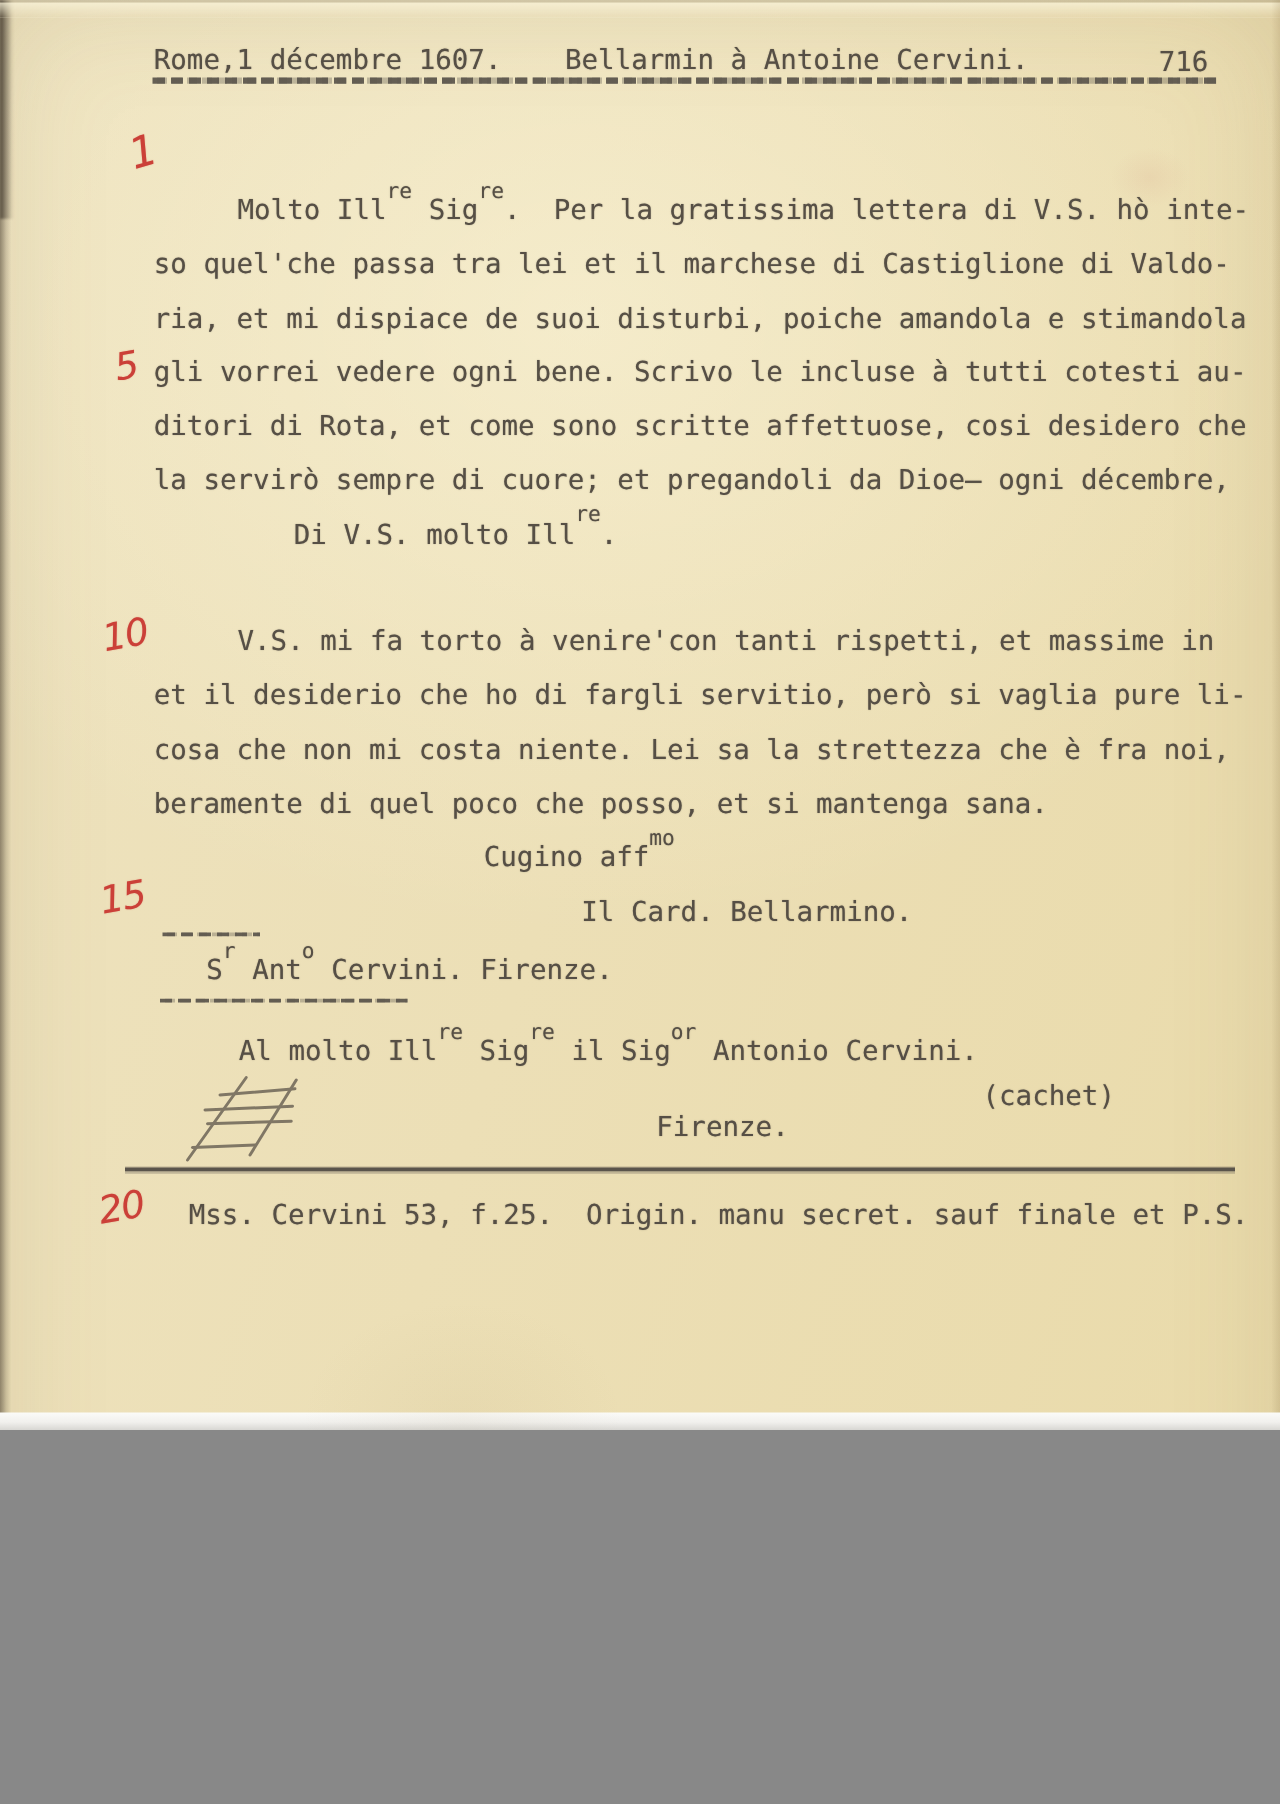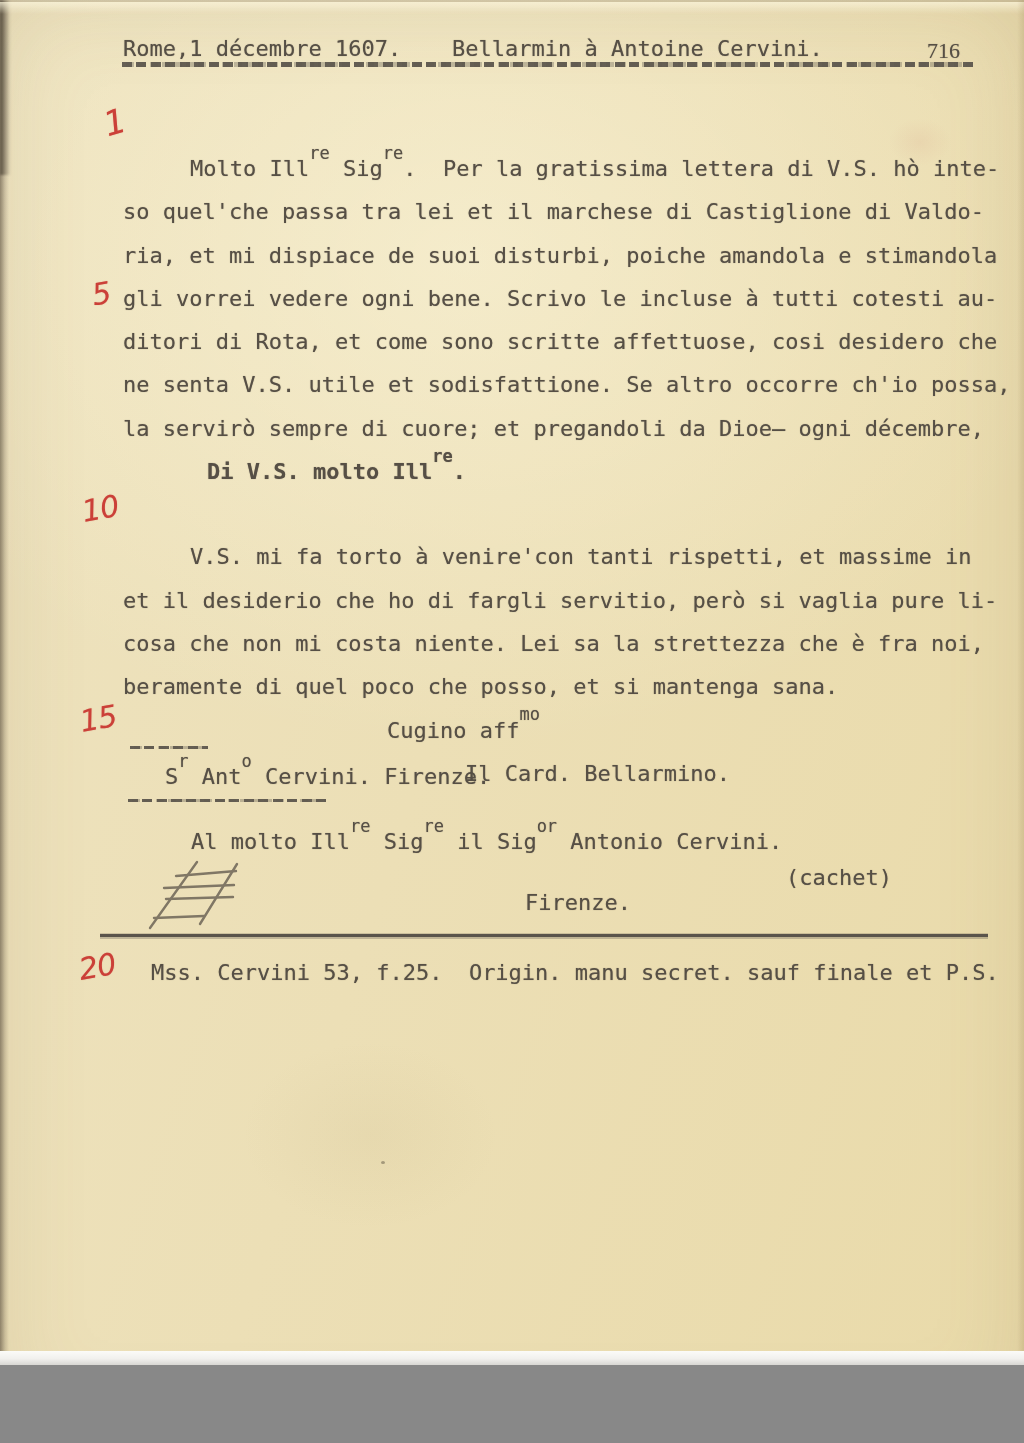--- a/index.html
+++ b/index.html
@@ -1,18 +1,18 @@
 <!DOCTYPE html>
 <html><head>
 <meta charset="utf-8">
 <title>Bellarmin à Antoine Cervini — 716</title>
 <style>
   html,body{margin:0;padding:0;background:#888;}
   .page{
-    position:relative;width:1024px;height:1365px;overflow:hidden;
+    position:relative;width:1024px;height:1144px;overflow:hidden;
     background:#fef9c3;
     font-family:"DejaVu Sans Mono", monospace;
   }
   .paper{
     position:absolute;left:0;top:0;width:1024px;height:1427px;
     background:
       radial-gradient(ellipse 900px 700px at 45% 18%, rgba(255,250,226,.45), rgba(255,250,226,0) 70%),
       linear-gradient(108deg,#eee3bf 0%, #ecdfb6 45%, #e9daa9 100%);
     box-shadow: inset 0 0 90px rgba(130,105,60,.16);
     border-bottom:2px solid #b3aa91;
@@ -50,41 +50,41 @@
     color:#564f45;
     text-shadow:0 0 1px rgba(86,79,69,.55);
     font-size:22px;
     white-space:pre;
   }
   .tw sup{font-size:17px;line-height:0;position:relative;top:-9px;}
 
   .hdr{position:absolute;top:36px;}
   .hdr-date{left:123px;}
   .hdr-title{left:452px;}
-  .hdr-page{left:927px;top:38px;font-family:Liberation Serif, serif;}
+  .hdr-page{left:927px;top:38px;}
 
   .rule-dashed{
     position:absolute;
     background:
       repeating-linear-gradient(90deg, rgba(94,88,78,.95) 0px, rgba(94,88,78,.95) 10px, rgba(94,88,78,0) 10px, rgba(94,88,78,0) 14.5px),
       repeating-linear-gradient(90deg, rgba(94,88,78,.35) 4px, rgba(94,88,78,.35) 12px, rgba(94,88,78,0) 12px, rgba(94,88,78,0) 16px);
   }
   .rule-header{left:122px;top:62px;width:851px;height:5px;}
   .rule-dash-a{left:130px;top:746px;width:78px;height:3px;}
   .rule-dash-b{left:128px;top:799px;width:198px;height:3px;}
   .rule-solid{
     position:absolute;left:100px;top:934px;width:888px;height:3px;
     background:#5a544b;
     box-shadow:0 2px 0 rgba(90,84,75,.30), 0 -1px 0 rgba(90,84,75,.22);
   }
 
   .body-block{position:absolute;left:123px;top:105px;width:900px;}
   .bl{height:43.3px;line-height:43.3px;}
   .ind{text-indent:67px;margin-top:42px;}
-  .off-di{margin-left:84px;font-weight:bold;}
+  .off-di{margin-left:112px;}
   .off-cugino{margin-left:264px;}
   .off-sig{margin-left:342px;}
 
   .foot{position:absolute;line-height:30px;}
   .sr-line{left:165px;top:762px;}
   .addr-line{left:151px;top:827px;margin-left:40px;}
   .cachet{left:786px;top:863px;}
   .firenze{left:525px;top:888px;}
   .footnote{left:151px;top:958px;text-align:center;}
 
@@ -130,21 +130,20 @@
   <span class="rnum rn-10">10</span>
   <span class="rnum rn-15">15</span>
   <span class="rnum rn-20">20</span>
 
   <div class="body-block">
     <div class="tw bl ind">Molto Ill<sup>re</sup> Sig<sup>re</sup>.  Per la gratissima lettera di V.S. hò inte-</div>
     <div class="tw bl">so quel'che passa tra lei et il marchese di Castiglione di Valdo-</div>
     <div class="tw bl">ria, et mi dispiace de suoi disturbi, poiche amandola e stimandola</div>
     <div class="tw bl">gli vorrei vedere ogni bene. Scrivo le incluse à tutti cotesti au-</div>
     <div class="tw bl">ditori di Rota, et come sono scritte affettuose, cosi desidero che</div>
-    <div class="tw bl">ne senta V.S. utile et sodisfattione. Se altro occorre ch'io possa,</div>
     <div class="tw bl">la servirò sempre di cuore; et pregandoli da Dioe̶ ogni décembre,</div>
     <div class="tw bl off-di">Di V.S. molto Ill<sup>re</sup>.</div>
     <div class="tw bl ind">V.S. mi fa torto à venire'con tanti rispetti, et massime in</div>
     <div class="tw bl">et il desiderio che ho di fargli servitio, però si vaglia pure li-</div>
     <div class="tw bl">cosa che non mi costa niente. Lei sa la strettezza che è fra noi,</div>
     <div class="tw bl">beramente di quel poco che posso, et si mantenga sana.</div>
     <div class="tw bl off-cugino">Cugino aff<sup>mo</sup></div>
     <div class="tw bl off-sig">Il Card. Bellarmino.</div>
   </div>
 

